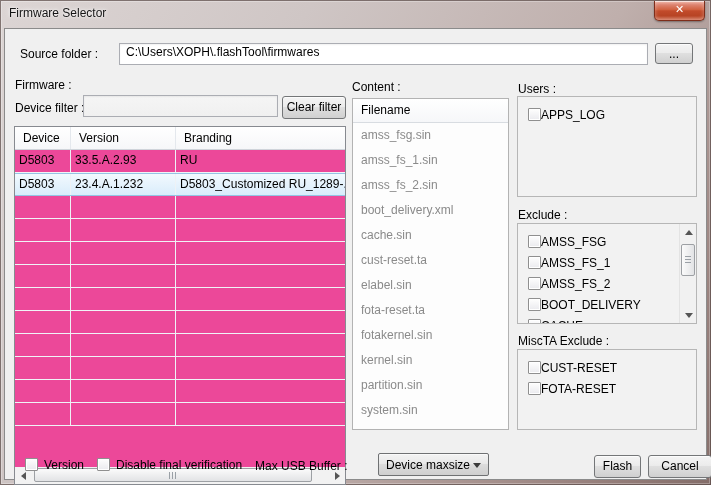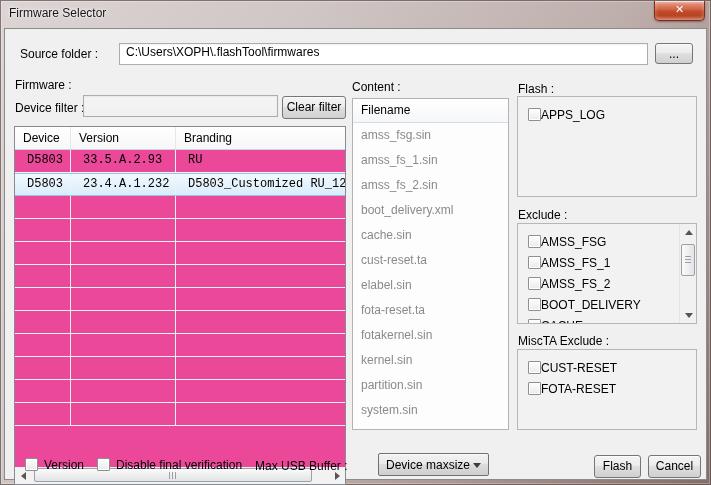--- a/index.html
+++ b/index.html
@@ -53,22 +53,22 @@
     border:1px solid #878a90; background:#ec4899; box-sizing:border-box; overflow:hidden;
   }
   .fw-header { display:flex; height:23px; box-sizing:border-box;
     background:linear-gradient(#ffffff,#f6f7f9); border-bottom:1px solid #cfd4da; }
   .fw-header .cell { box-sizing:border-box; line-height:22px; padding-left:8px;
     border-right:1px solid #e4e8ed; }
   .cell.c-device { width:56px; flex:none; }
   .cell.c-version { width:105px; flex:none; }
   .cell.c-branding { flex:1; border-right:none !important; }
   .fw-row { display:flex; height:23px; box-sizing:border-box; border-bottom:1px solid #f0f3f7; }
-  .fw-row .cell { box-sizing:border-box; line-height:21px; padding-left:12px;
-    border-right:1px solid #eef2f6; white-space:nowrap; overflow:hidden;font-family:Liberation Mono, monospace; }
+  .fw-row .cell { box-sizing:border-box; line-height:21px; padding-left:4px;
+    border-right:1px solid #eef2f6; white-space:nowrap; overflow:hidden; }
   .fw-row.selected {
     background:linear-gradient(#f2f9fe,#d9ecfb);
     border-top:1px solid #94c4e4; border-bottom:1px solid #94c4e4;
   }
   .fw-row.empty .cell { line-height:21px; }
 
   
   .hscroll { position:absolute; left:0; bottom:0; width:100%; height:17px;
     background:#f2f2f2; display:flex; }
   .sb-arrow { width:17px; height:17px; flex:none; position:relative; }
@@ -229,21 +229,21 @@
       <div class="file-item">cache.sin</div>
       <div class="file-item">cust-reset.ta</div>
       <div class="file-item">elabel.sin</div>
       <div class="file-item">fota-reset.ta</div>
       <div class="file-item">fotakernel.sin</div>
       <div class="file-item">kernel.sin</div>
       <div class="file-item">partition.sin</div>
       <div class="file-item">system.sin</div>
     </div>
 
-    <div class="lbl" style="left:513px; top:53px;">Flash :</div>
+    <div class="lbl" style="left:513px; top:53px;">Users :</div>
     <div class="groupbox" style="left:512px; top:67px; width:180px; height:101px;">
       <div class="checkrow first">
         <span class="checkbox"></span>
         <span>APPS_LOG</span>
       </div>
     </div>
 
     <div class="lbl" style="left:513px; top:179px;">Exclude :</div>
     <div class="groupbox" style="left:512px; top:194px; width:180px; height:101px;">
       <div class="checkrow first">
@@ -292,16 +292,16 @@
     <div class="foot-check" style="left:92px; top:427px;">
       <span class="checkbox"></span>
       <span>Disable final verification</span>
     </div>
     <div class="lbl" style="left:250px; top:430px;">Max USB Buffer :</div>
     <div class="combo">
       <span>Device maxsize</span>
       <span class="combo-arrow"></span>
     </div>
     <div class="btn" style="left:589px; top:426px; width:47px; height:23px;">Flash</div>
-    <div class="btn" style="left:643px; top:426px; width:53px; height:23px;">Cancel</div>
+    <div class="btn" style="left:643px; top:426px; width:64px; height:23px;">Cancel</div>
 
   </div>
 </div>
 
 </body></html>

